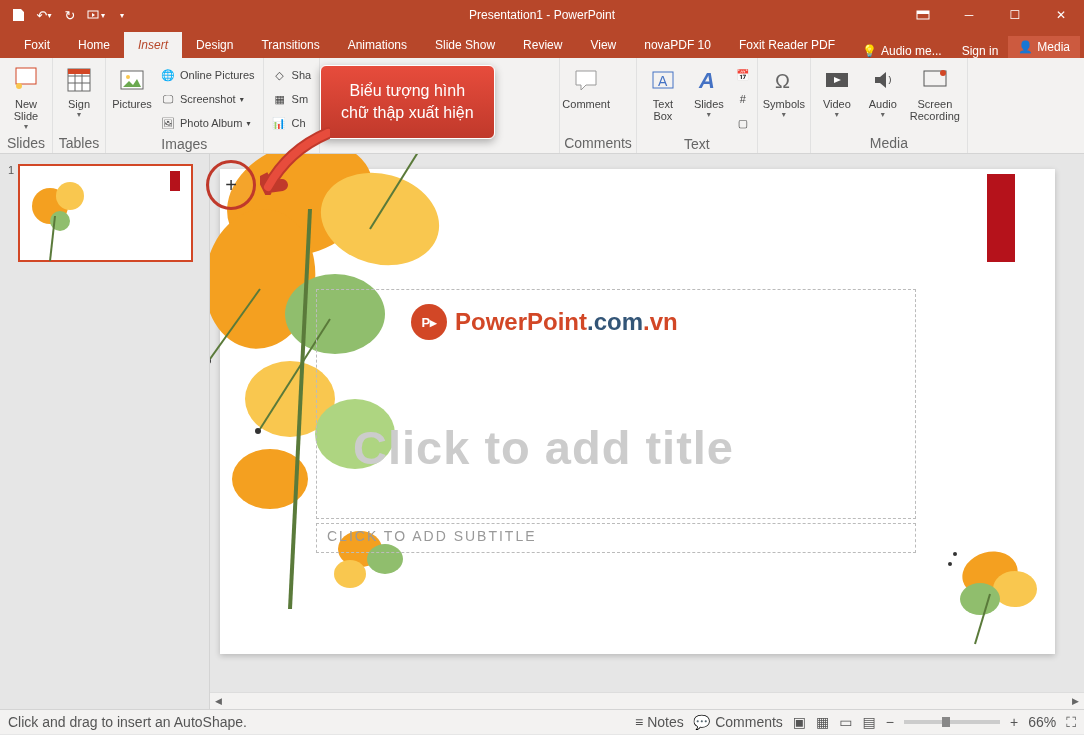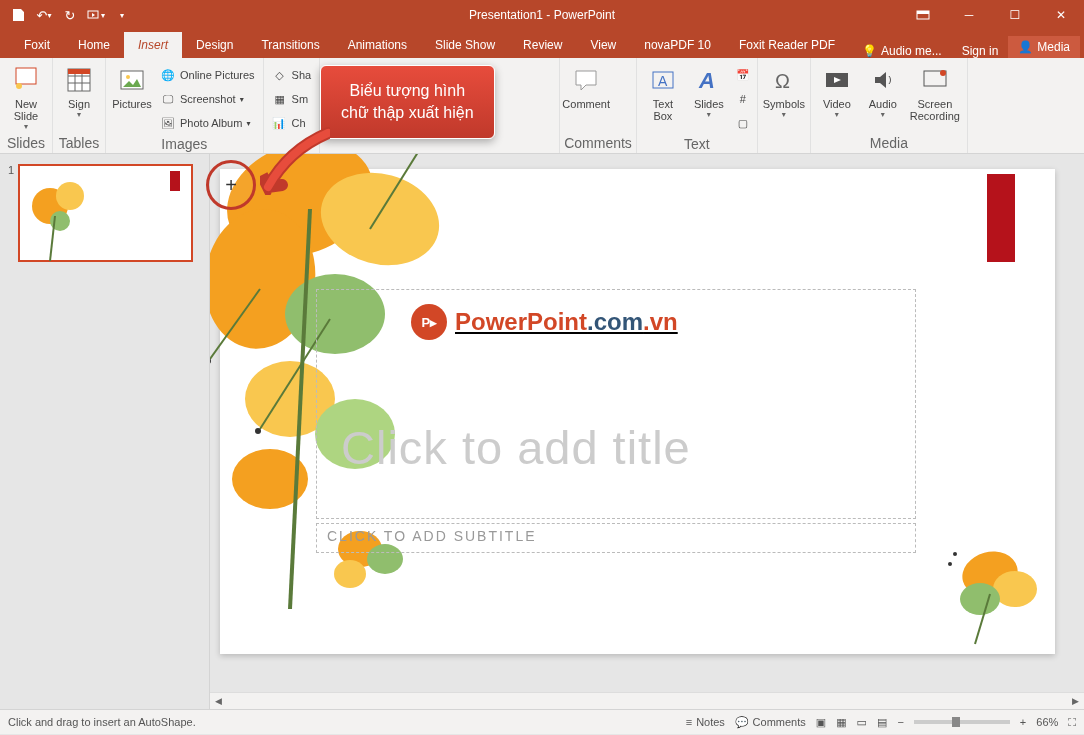--- a/index.html
+++ b/index.html
@@ -29,28 +29,28 @@
 .workspace { display:flex; height:555px; background:#e6e6e6; }
 .thumb-panel { width:210px; background:#e6e6e6; padding:10px 8px; border-right:1px solid #d4d4d4; }
 .thumb-wrap { display:flex; gap:4px; }
 .thumb-num { font-size:11px; color:#555; }
 .thumb { width:175px; height:98px; background:#fff; border:2px solid #d24726; position:relative; }
 .canvas-area { flex:1; position:relative; background:#e6e6e6; overflow:hidden; }
 .slide { position:absolute; left:10px; top:15px; width:835px; height:485px; background:#fff; box-shadow:0 2px 6px rgba(0,0,0,.2); }
 .title-ph { position:absolute; left:96px; top:120px; width:600px; height:230px; border:1px dashed #bbb; }
 .logo { position:absolute; top:14px; left:94px; display:flex; align-items:center; gap:8px; }
 .logo-icon { width:36px; height:36px; border-radius:50%; background:#d24726; display:flex; align-items:center; justify-content:center; color:#fff; font-size:13px; font-weight:bold; }
-.logo-text { font-size:24px; font-weight:bold;text-decoration:underline; }
-.title-txt { position:absolute; top:130px; left:24px; font-size:47px; color:#ccc; font-weight:400; letter-spacing:1px; }
+.logo-text { font-size:24px; font-weight:bold; }
+.title-txt { position:absolute; top:130px; left:36px; font-size:47px; color:#ccc; font-weight:700; letter-spacing:1px; }
 .sub-ph { position:absolute; left:96px; top:354px; width:600px; height:30px; border:1px dashed #bbb; font-size:14px; color:#999; letter-spacing:2px; padding:4px 10px; }
 .red-rect { position:absolute; right:40px; top:5px; width:28px; height:88px; background:#b5121b; }
 .flower { position:absolute; }
 .hscroll { position:absolute; bottom:0; left:0; right:0; height:17px; background:#f3f2f1; border-top:1px solid #ddd; display:flex; align-items:center; }
 .hscroll .arrow { width:17px; height:17px; display:flex; align-items:center; justify-content:center; font-size:9px; color:#666; }
-.statusbar { height:25px; background:#f3f2f1; border-top:1px solid #d4d4d4; display:flex; align-items:center; font-size:11px; color:#555; padding:0 8px; }
+.statusbar { height:25px; background:#f3f2f1; border-top:1px solid #d4d4d4; display:flex; align-items:center; font-size:14px; color:#555; padding:0 8px; }
 .sb-left { }
 .sb-right { margin-left:auto; display:flex; align-items:center; gap:10px; }
 .sb-btn { display:flex; align-items:center; gap:4px; cursor:pointer; }
 .zoom-slider { width:96px; height:4px; background:#ccc; position:relative; }
 .zoom-thumb { position:absolute; left:40%; top:-3px; width:8px; height:10px; background:#888; }
 .callout { position:absolute; left:320px; top:65px; z-index:100; }
 .callout-box { background:linear-gradient(#e74c3c,#c0392b); color:#fff; padding:14px 20px; border-radius:6px; border:1px solid #fff; box-shadow:0 3px 8px rgba(0,0,0,.3); font-size:16px; font-weight:500; text-align:center; line-height:22px; }
 .crosshair-circle { position:absolute; left:206px; top:160px; width:50px; height:50px; border:3px solid #c0392b; border-radius:50%; z-index:99; display:flex; align-items:center; justify-content:center; font-size:20px; color:#333; background:rgba(255,255,255,.05); }
 svg { display:block; }
 </style>

